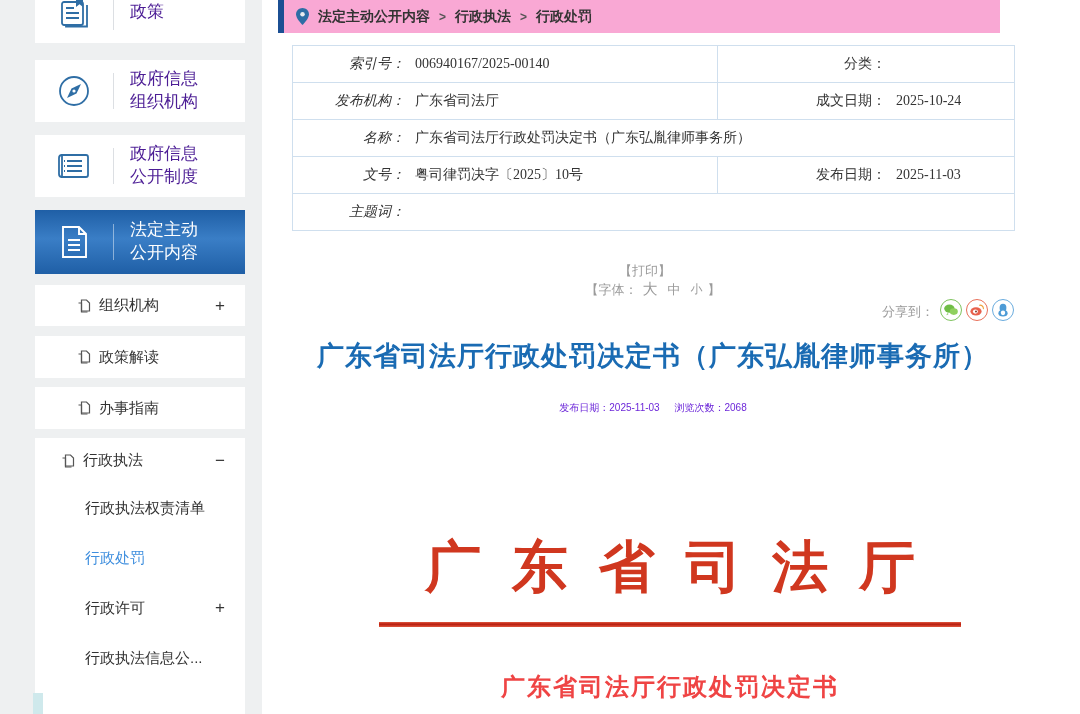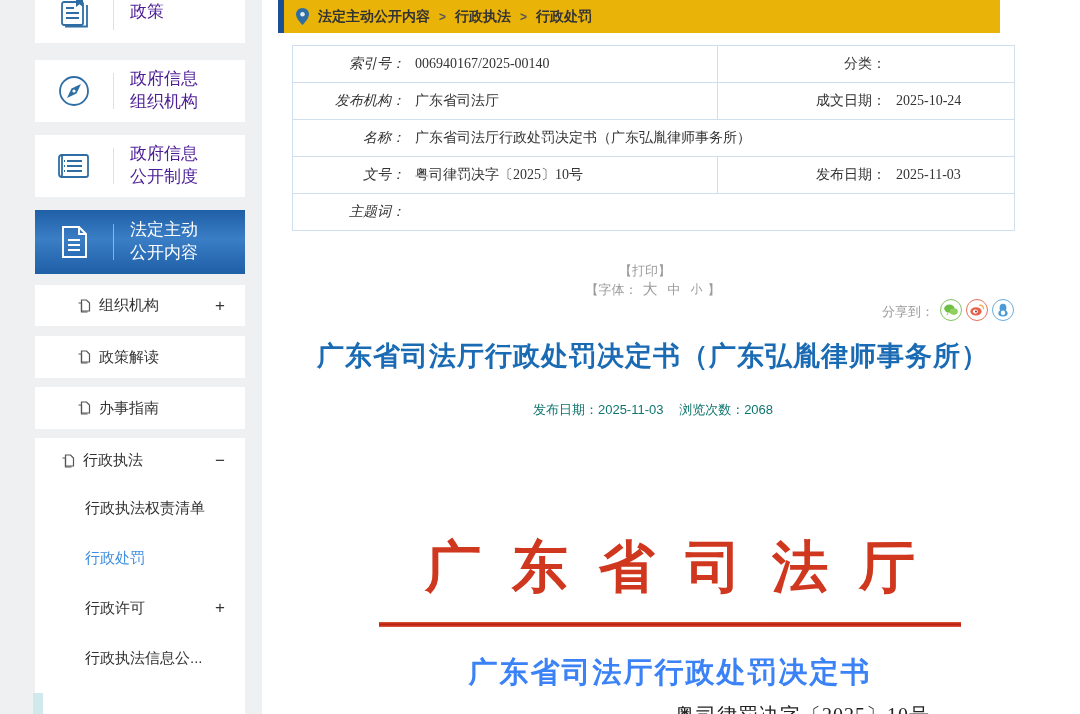--- a/index.html
+++ b/index.html
@@ -11,21 +11,21 @@
     overflow:hidden;
     color:#333;
   }
 
   
   .main-panel { position:absolute; left:262px; top:0; width:818px; height:714px; background:#ffffff; }
 
   
   .breadcrumb {
     position:absolute; left:16px; top:0; width:722px; height:33px;
-    background:#eab308; border-left:6px solid #1b4f93;
+    background:#f9a8d4; border-left:6px solid #1b4f93;
     display:flex; align-items:center; padding-left:12px; gap:9px;
   }
   .crumb { font-size:14px; font-weight:700; color:#333; text-decoration:none; cursor:pointer; }
   .crumb-sep { font-size:12px; font-weight:700; color:#555; }
   .pin-icon { width:13px; height:17px; flex:0 0 auto; }
 
   
   .info-table { position:absolute; left:30px; top:45px; width:722px; border-collapse:collapse; table-layout:fixed; }
   .info-table td { border:1px solid #cfdfee; height:37px; background:#fff; font-size:14px; vertical-align:middle; }
   .cell-inner { display:flex; align-items:center; width:100%; }
@@ -52,39 +52,39 @@
   .share-weibo  { border:1px solid #e8705a; }
   .share-qq     { border:1px solid #6aacde; }
 
   
   .article-title {
     position:absolute; left:30px; top:338px; width:722px;
     text-align:center; font-size:27px; font-weight:700; color:#1a6bb3; letter-spacing:1px;
   }
   .article-meta {
     position:absolute; left:30px; top:401px; width:722px;
-    text-align:center; font-size:13px; color:#0f766e;
+    text-align:center; font-size:10px; color:#6d28d9;
   }
   .article-meta span { margin:0 6px; }
 
   
   .doc {
     position:absolute; left:68px; top:500px; width:680px;
     font-family:"Liberation Serif","DejaVu Serif",serif; color:#111;
   }
   .doc-agency {
     margin-top:30px; text-align:center; white-space:nowrap;
     font-size:56px; font-weight:700; color:#d0371f;
     letter-spacing:0.55em; padding-left:0.55em;
   }
   .doc-rule {
     margin:16px auto 0; width:582px; height:5px;
     background:linear-gradient(180deg,#e0593f 0%,#b81c0e 45%,#e0593f 100%);
   }
-  .doc-title { margin-top:26px; text-align:center; font-size:29px; font-weight:700; color:#3b82f6; letter-spacing:2px; }
+  .doc-title { margin-top:44px; text-align:center; font-size:24px; font-weight:700; color:#ef4444; letter-spacing:2px; }
   .doc-no { margin-top:9px; text-align:right; padding-right:80px; font-size:20px; color:#222; letter-spacing:1px; }
 
   
   .card { position:absolute; left:35px; width:210px; background:#fff; }
   .nav-card { display:flex; align-items:center; cursor:pointer; }
   .nav-icon-box { width:78px; display:flex; align-items:center; justify-content:center; flex:0 0 auto; }
   .nav-divider { width:1px; height:36px; background:#dcdfe3; flex:0 0 auto; }
   .nav-label { padding-left:16px; font-size:17px; color:#4c1d95; line-height:1.35; }
   .nav-card.active { background:linear-gradient(180deg,#1f5fa6 0%,#3a7ec6 45%,#1f5fa6 100%); }
   .nav-card.active .nav-label { color:#fff; }

